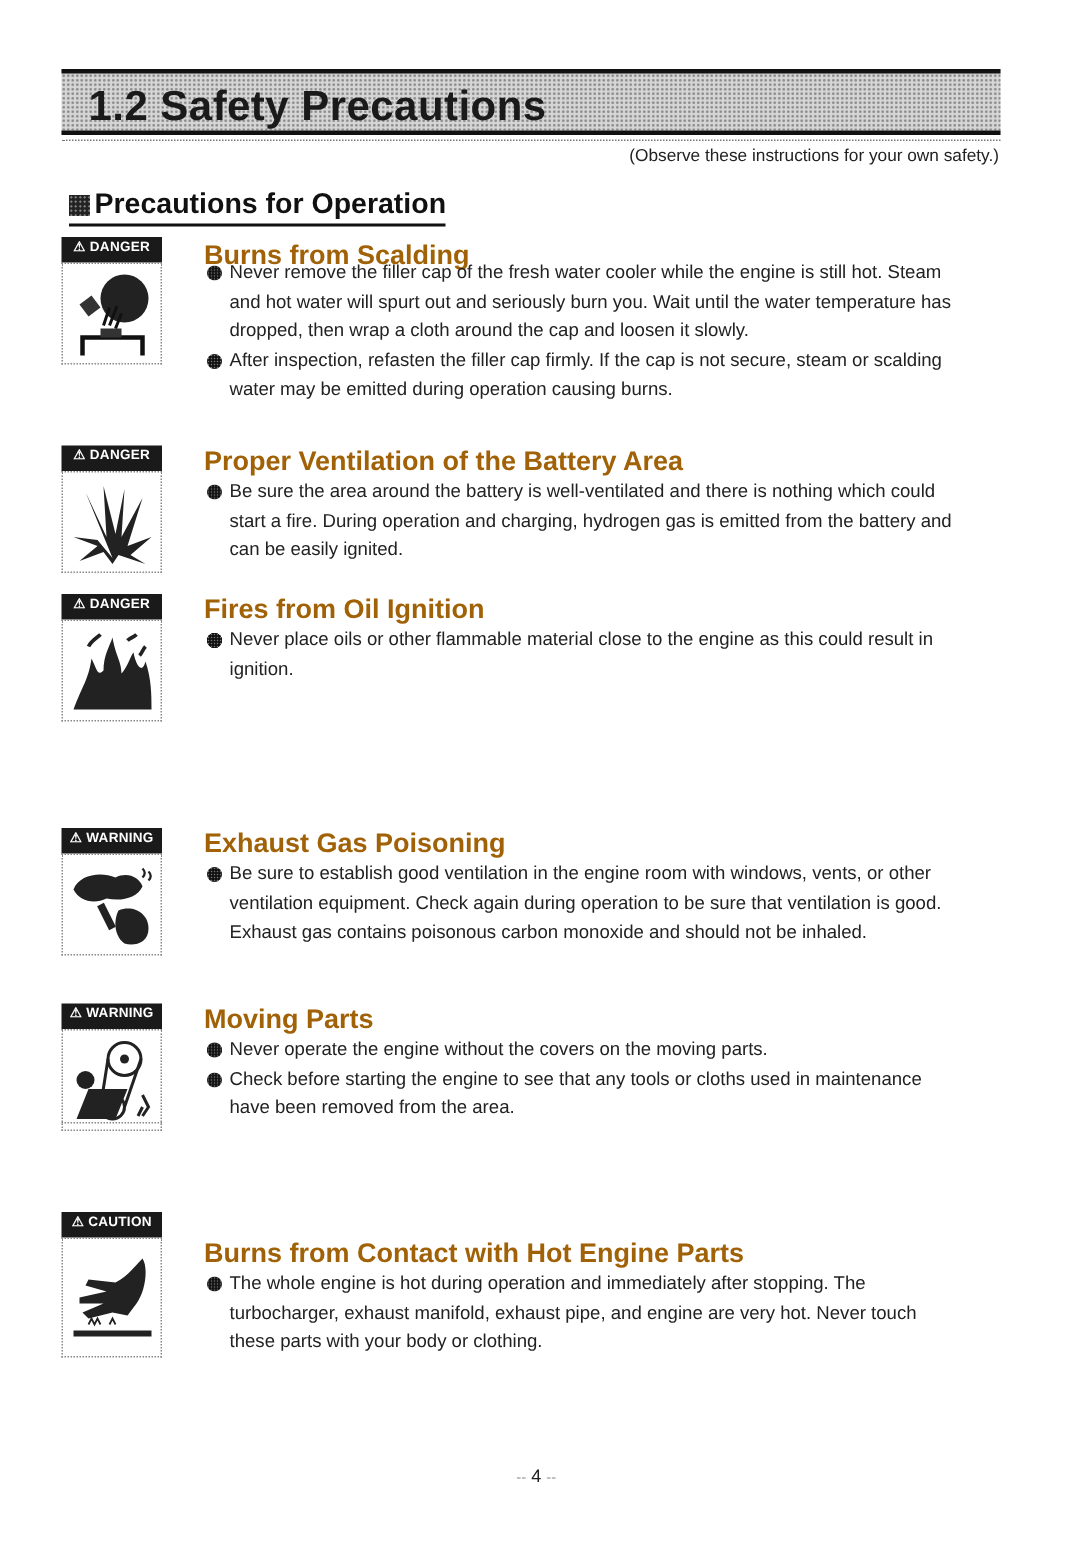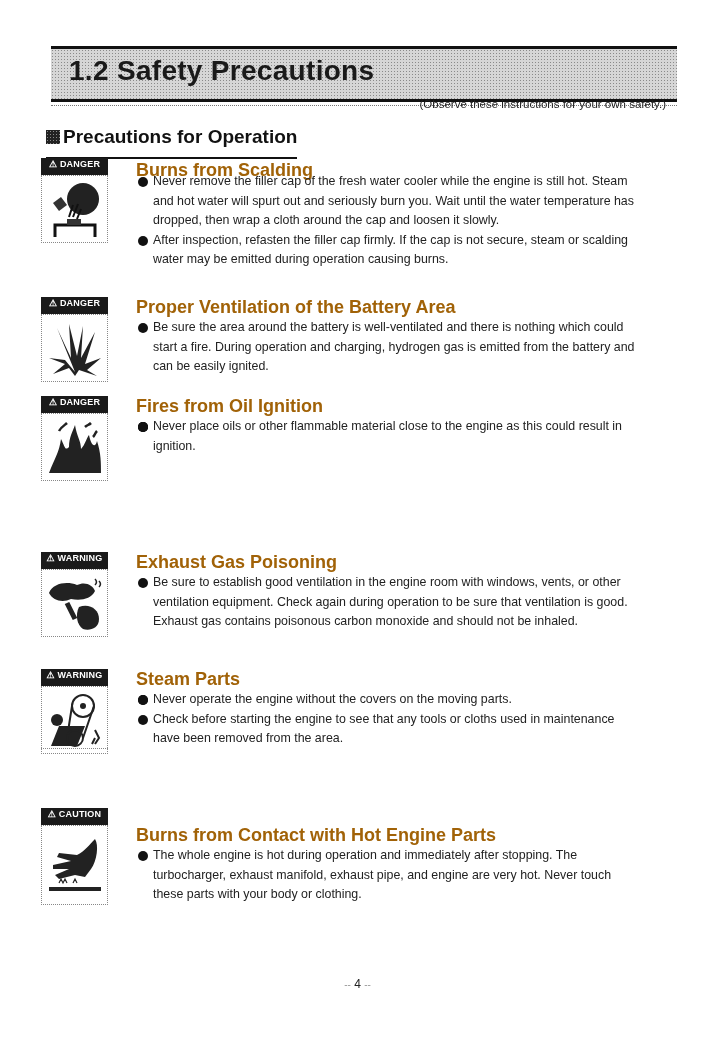--- a/index.html
+++ b/index.html
@@ -1,20 +1,20 @@
 <!DOCTYPE html>
 <html><head>
   <meta charset="utf-8">
   <style>
     html, body { margin: 0; padding: 0; background: #ffffff; }
     body { width: 715px; height: 1045px; position: relative; overflow: hidden;
            font-family: "Liberation Sans", sans-serif; color: #111; }
 
     .title-bar {
-      position: absolute; left: 51px; top: 46px; width: 626px; height: 56px;
+      position: absolute; left: 41px; top: 46px; width: 626px; height: 44px;
       border-top: 3px solid #111; border-bottom: 3px solid #111;
       background-color: #d6d6d6;
       background-image: radial-gradient(#8a8a8a 0.8px, transparent 0.9px);
       background-size: 3px 3px;
       box-sizing: border-box;
     }
     .title-bar::after {
       content: ""; position: absolute; left: 0; right: 0; bottom: -7px; height: 1px;
       border-bottom: 1px dotted #777;
     }
@@ -23,21 +23,21 @@
       font-size: 28px; font-weight: bold; letter-spacing: 0.3px; color: #1a1a1a;
       font-family: "Liberation Sans", sans-serif;
     }
     .subtitle {
       position: absolute; right: 49px; top: 98px;
       font-size: 11.5px; color: #222;
     }
     .section-heading {
       position: absolute; left: 46px; top: 126px;
       font-size: 19px; font-weight: bold; color: #111;
-      border-bottom: 2px solid #111; padding-bottom: 9px;
+      border-bottom: 2px solid #111; padding-bottom: 1px;
       display: flex; align-items: center;
     }
     .section-square {
       display: inline-block; width: 14px; height: 14px; margin-right: 3px;
       background-color: #222;
       background-image: radial-gradient(#888 0.6px, transparent 0.8px);
       background-size: 3px 3px;
     }
 
     .block { position: absolute; left: 41px; width: 640px; }
@@ -156,21 +156,21 @@
     <svg viewBox="0 0 60 60">
       <circle cx="38" cy="16" r="11" fill="none" stroke="#222" stroke-width="2"></circle>
       <circle cx="38" cy="16" r="3" fill="#222"></circle>
       <circle cx="12" cy="30" r="6" fill="#222"></circle>
       <path d="M27 16 L22 48 M49 16 L38 48" stroke="#222" stroke-width="2"></path>
       <path d="M6 56 L14 36 L40 36 L32 56z" fill="#222"></path>
       <circle cx="30" cy="48" r="8" fill="none" stroke="#222" stroke-width="2"></circle>
       <path d="M50 40 l4 8 l-4 6 M50 48 l-3 6" stroke="#222" stroke-width="2" fill="none"></path>
     </svg>
   </div>
-  <div class="heading" style="top:0px;">Steam Parts</div>
+  <div class="heading" style="top:0px;">Moving Parts</div>
   <div class="items" style="top:21px;">
     <div class="item"><span class="bullet"></span></div>
     <div class="item"><span class="bullet"></span><span>Never operate the engine without the covers on the moving parts.</span></div>
     <div class="item"><span class="bullet"></span><span>Check before starting the engine to see that any tools or cloths used in maintenance have been removed from the area.</span></div>
   </div>
 </div>
 <div class="sep-line" style="top:748px;"></div>
 
 <div class="block" style="top:808px;">
   <div class="label">⚠ CAUTION</div>

